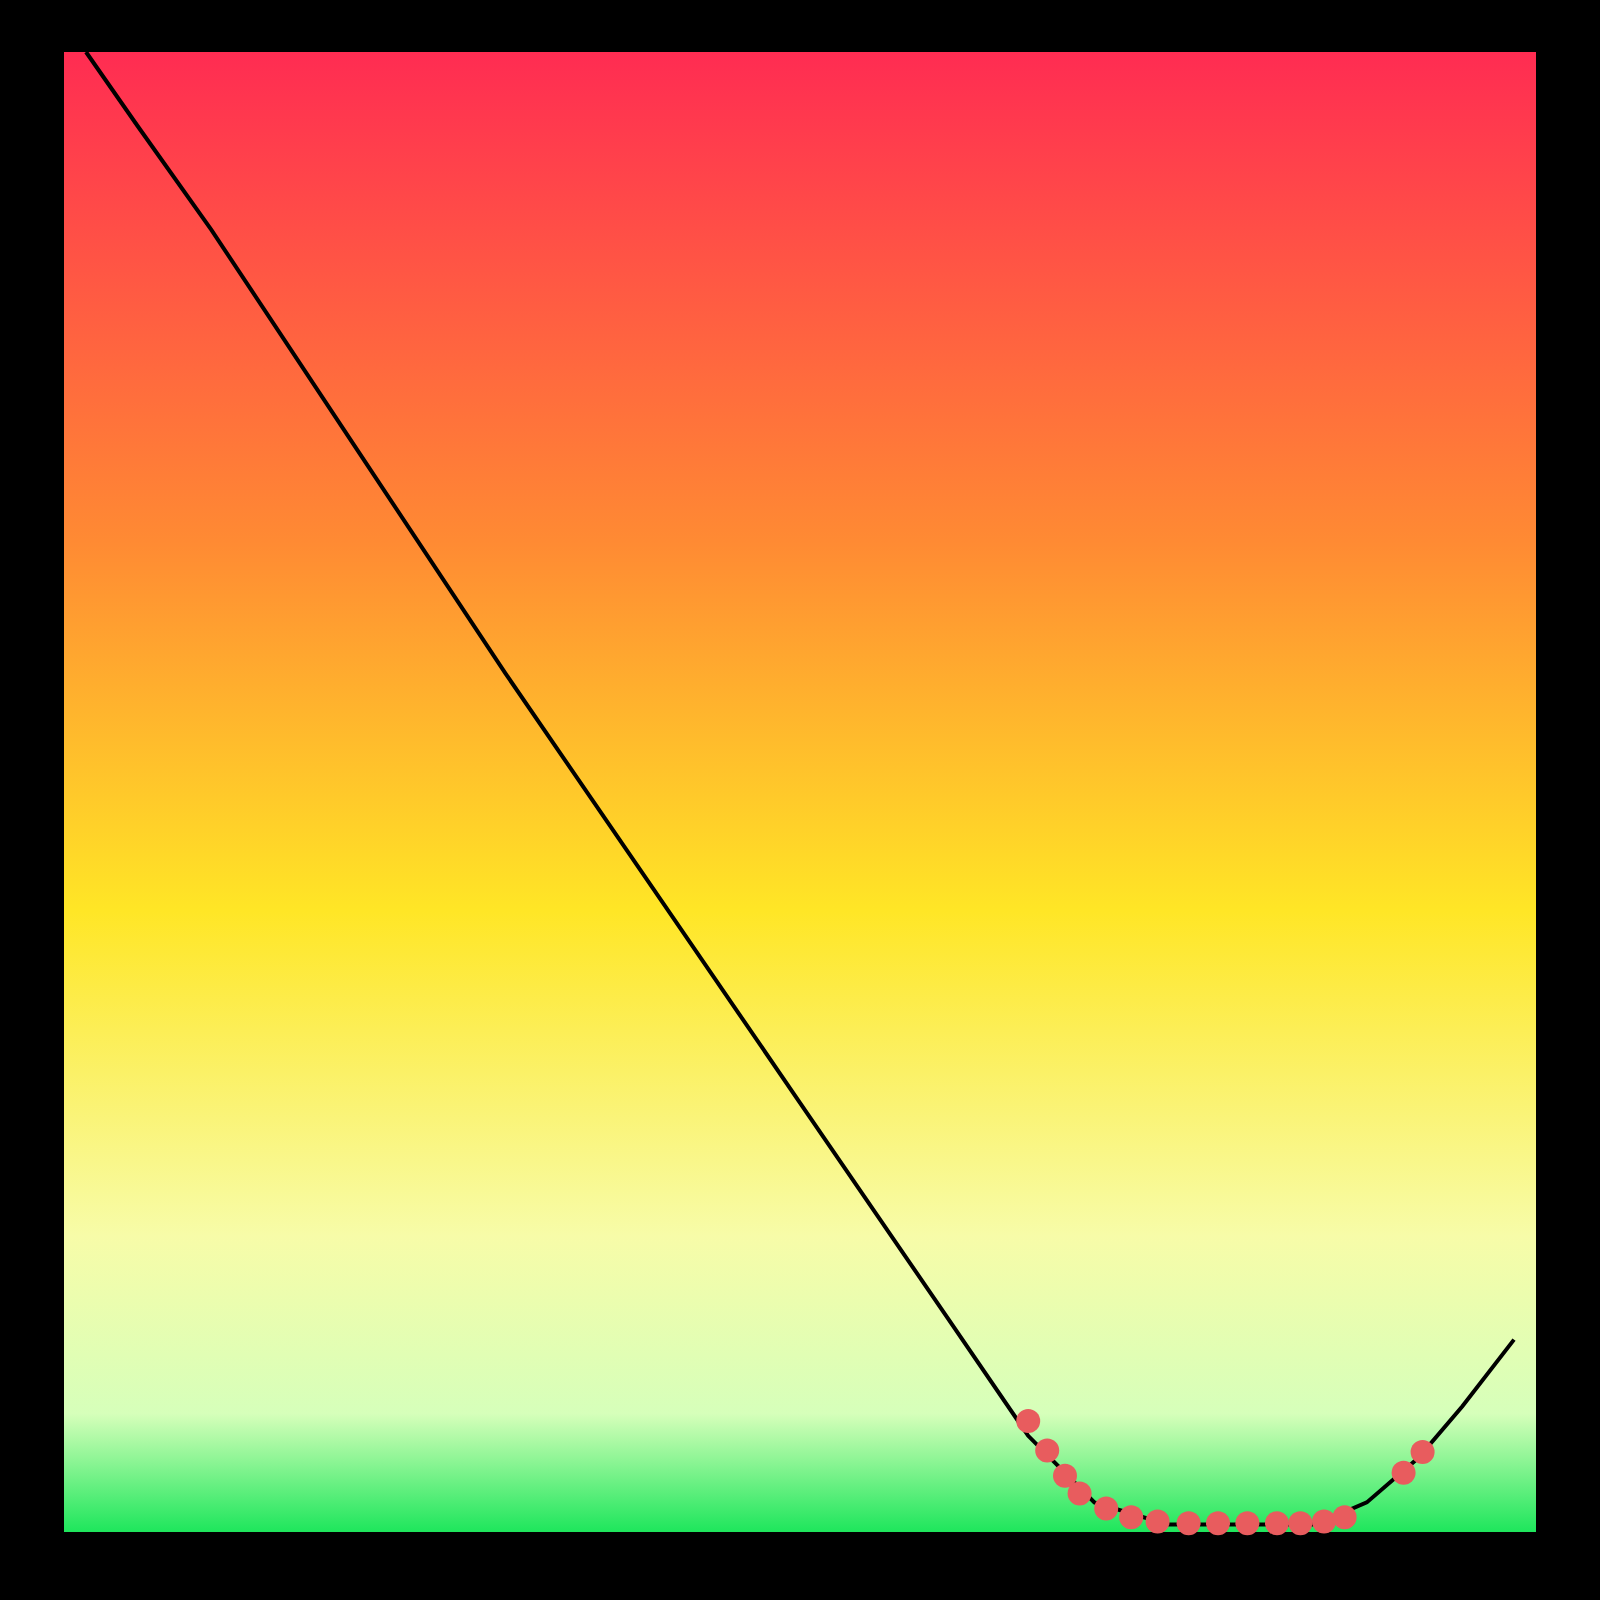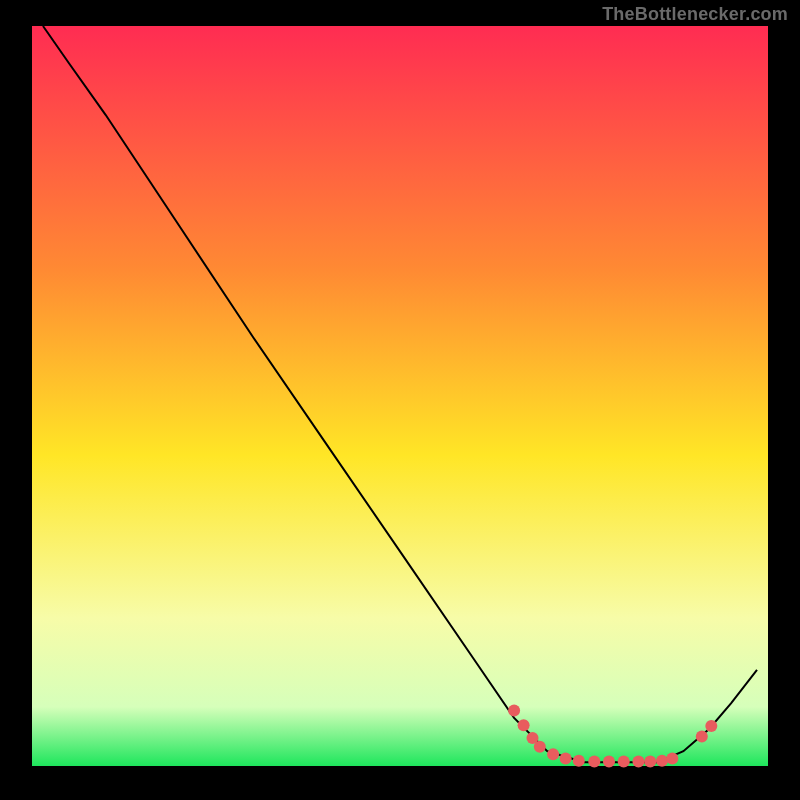--- a/index.html
+++ b/index.html
@@ -69,14 +69,13 @@
         <circle cx="623.7" cy="761.6" r="6" fill="#e85c5e"></circle>
         <circle cx="638.5" cy="761.6" r="6" fill="#e85c5e"></circle>
         <circle cx="650.2" cy="761.6" r="6" fill="#e85c5e"></circle>
         <circle cx="662.0" cy="760.8" r="6" fill="#e85c5e"></circle>
         <circle cx="672.3" cy="758.6" r="6" fill="#e85c5e"></circle>
         <circle cx="701.8" cy="736.4" r="6" fill="#e85c5e"></circle>
         <circle cx="711.3" cy="726.0" r="6" fill="#e85c5e"></circle>
       </g>
   </svg>
 
-  <div class="watermark">TheBottlenecker.com</div>
 </div>
 
 </body></html>

